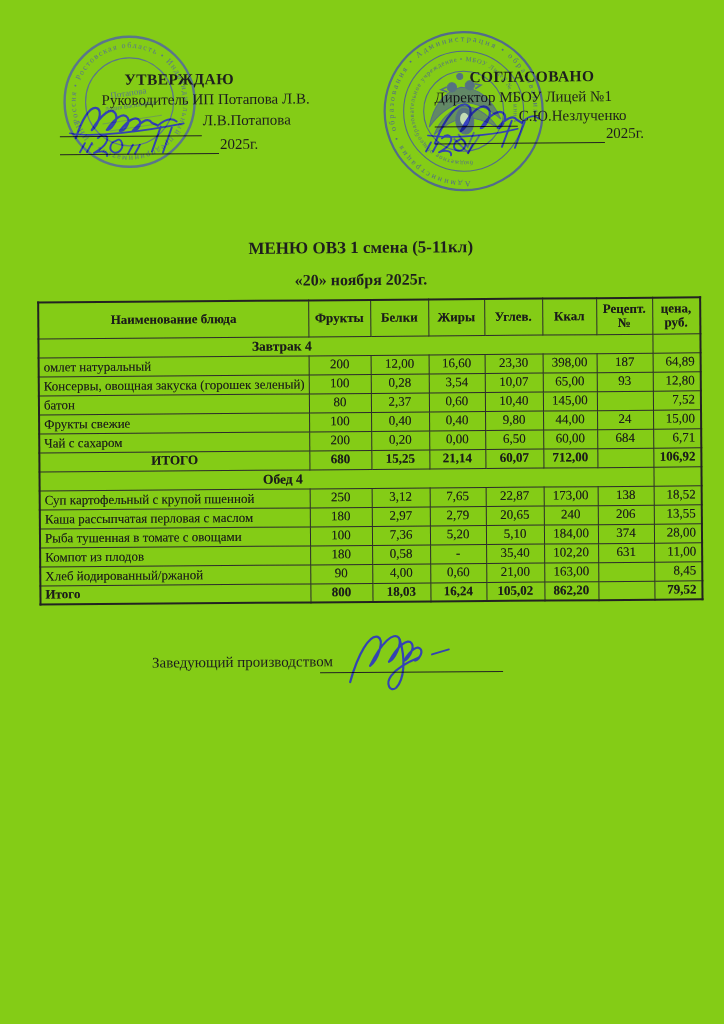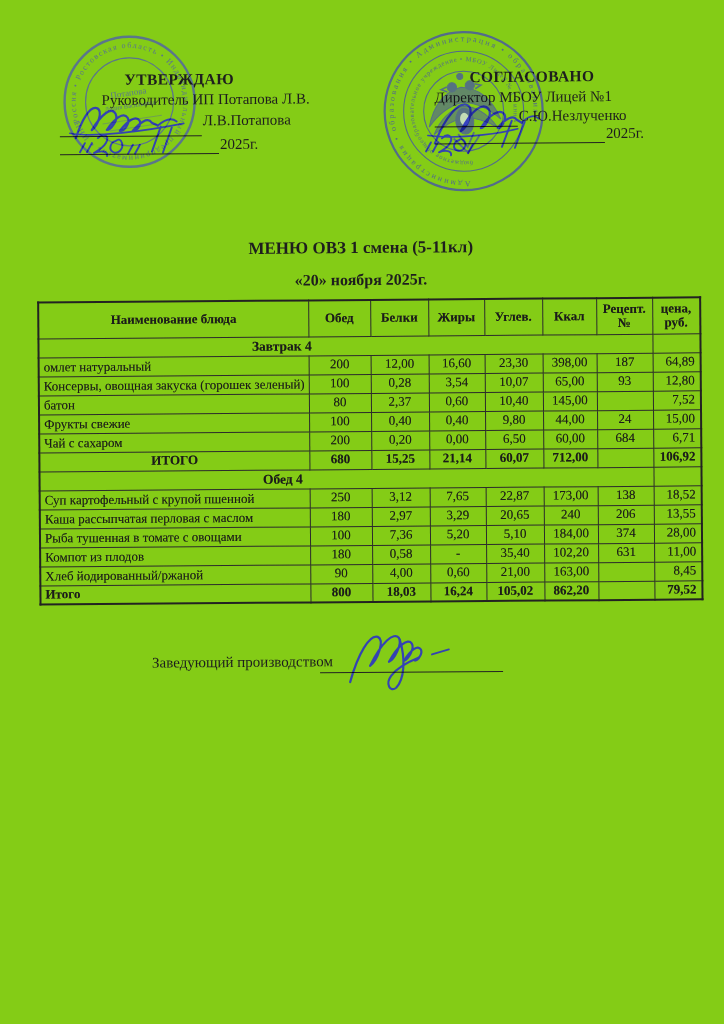--- a/index.html
+++ b/index.html
@@ -155,21 +155,21 @@
           <col style="width: 58px;">
           <col style="width: 56px;">
           <col style="width: 58px;">
           <col style="width: 54px;">
           <col style="width: 56px;">
           <col style="width: 48px;">
         </colgroup>
       <thead>
           <tr>
             <th>Наименование блюда</th>
-            <th>Обед</th>
+            <th>Фрукты</th>
             <th>Белки</th>
             <th>Жиры</th>
             <th>Углев.</th>
             <th>Ккал</th>
             <th>Рецепт. №</th>
             <th>цена, руб.</th>
           </tr>
         </thead>
       <tbody>
           <tr class="section-row">
@@ -247,21 +247,21 @@
             <td class="num">7,65</td>
             <td class="num">22,87</td>
             <td class="num">173,00</td>
             <td class="num">138</td>
             <td class="price">18,52</td>
           </tr>
           <tr>
             <td class="name">Каша рассыпчатая перловая с маслом</td>
             <td class="num">180</td>
             <td class="num">2,97</td>
-            <td class="num">3,29</td>
+            <td class="num">2,79</td>
             <td class="num">20,65</td>
             <td class="num">240</td>
             <td class="num">206</td>
             <td class="price">13,55</td>
           </tr>
           <tr>
             <td class="name">Рыба тушенная в томате с овощами</td>
             <td class="num">100</td>
             <td class="num">7,36</td>
             <td class="num">5,20</td>

